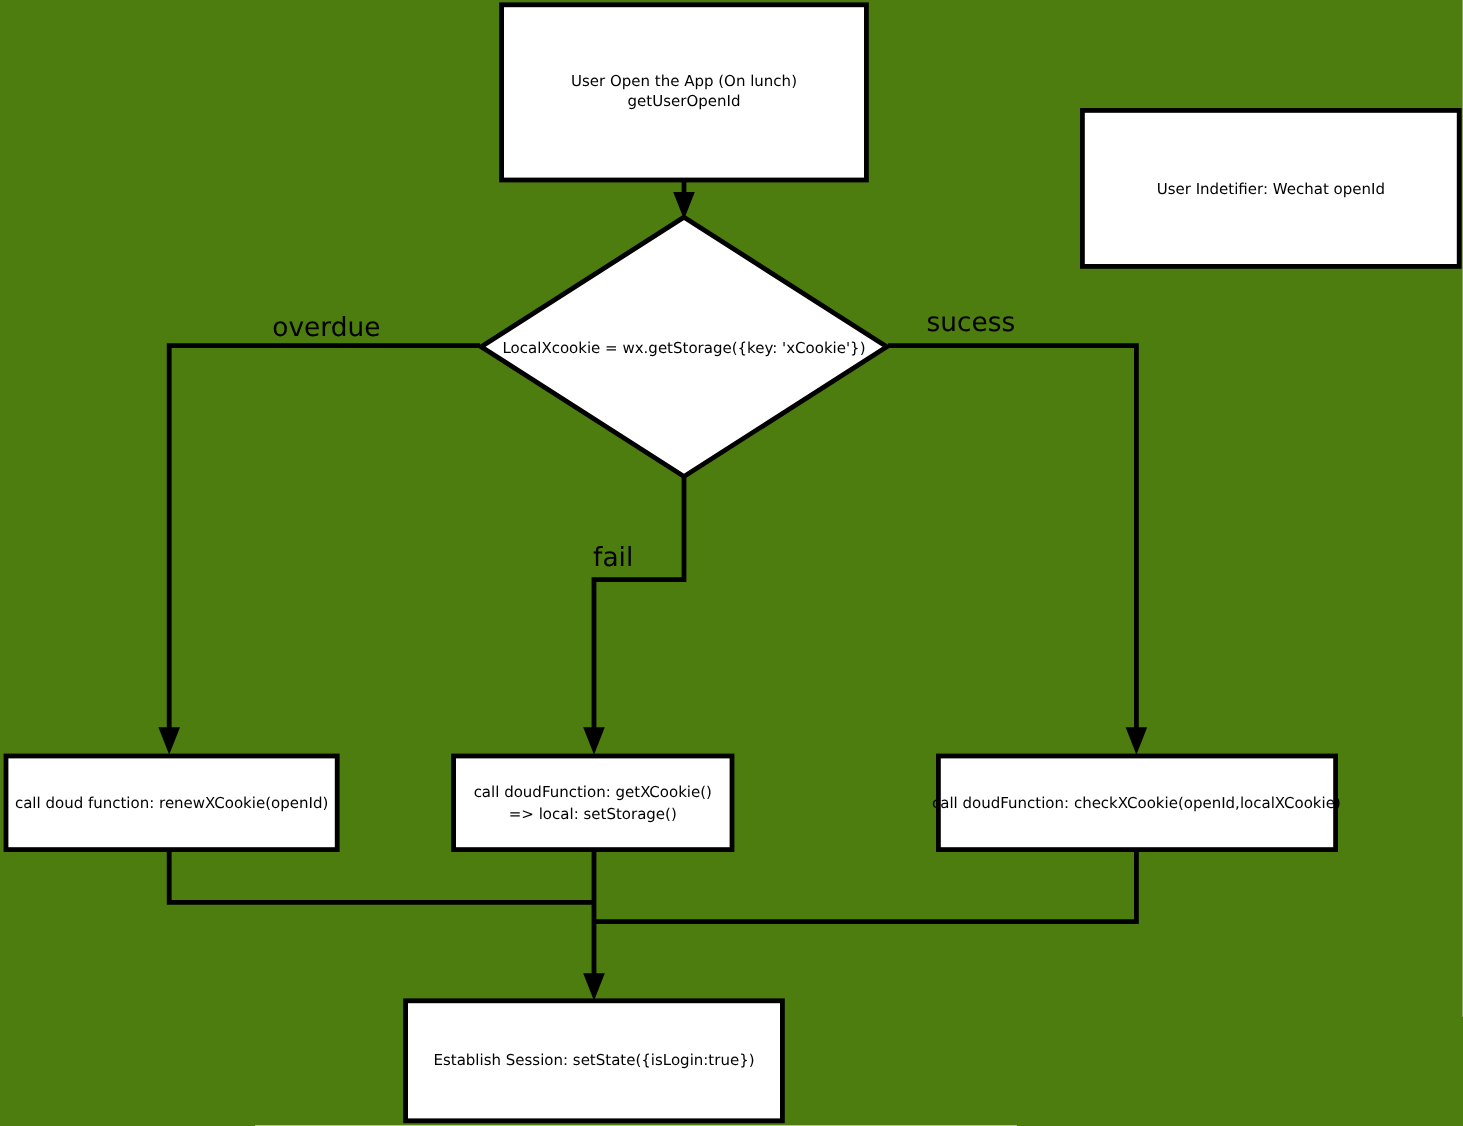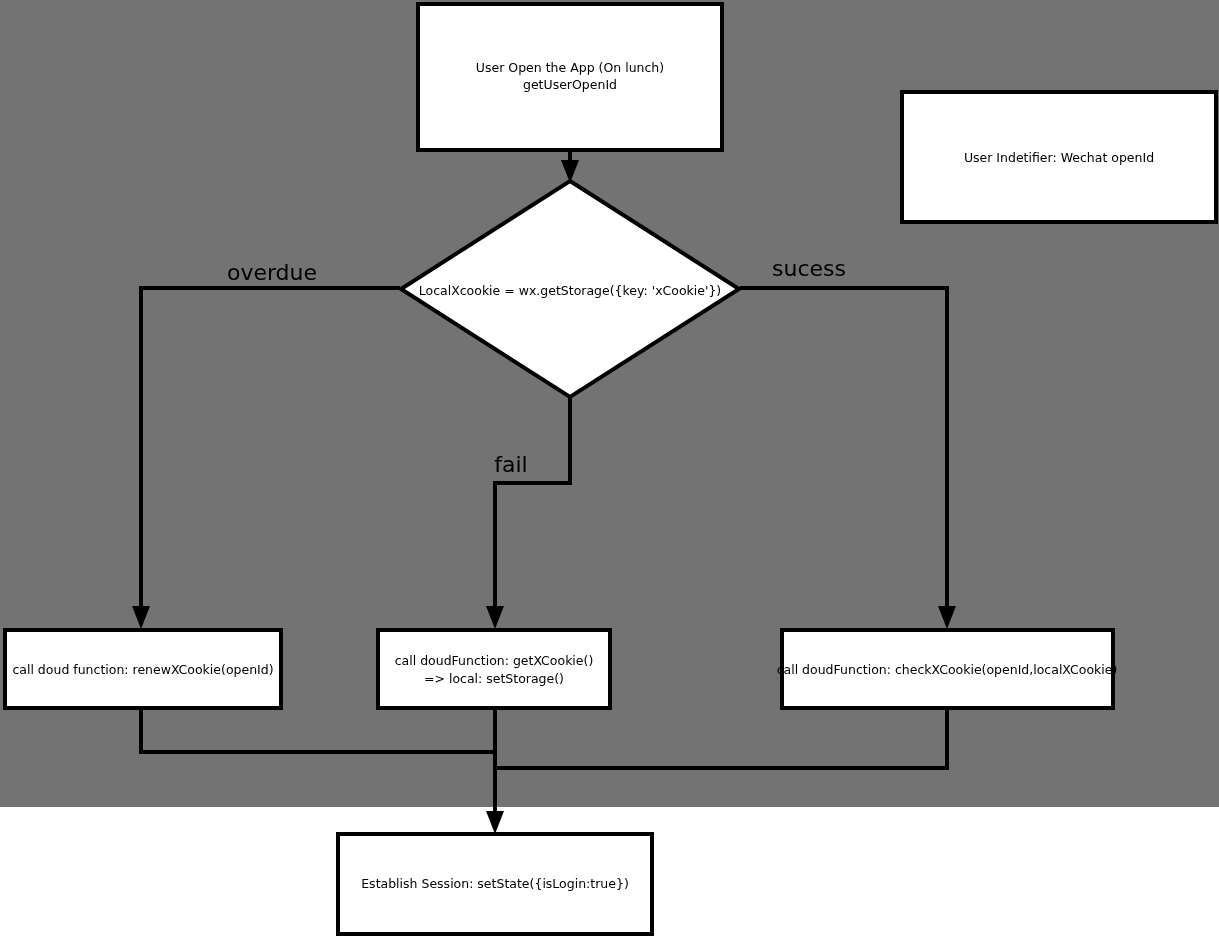--- a/index.html
+++ b/index.html
@@ -10,22 +10,22 @@
   }
   body {
     width: 1219px;
     height: 938px;
     font-family: "DejaVu Sans", "Liberation Sans", sans-serif;
     overflow: hidden;
   }
   #diagram-root {
     position: relative;
     width: 1219px;
-    height: 807px;
-    background: #737373;
+    height: 938px;
+    background: #4d7c0f;
   }
   svg.flow {
     position: absolute;
     top: 0;
     left: 0;
     width: 1219px;
     height: 938px;
     display: block;
   }
   .node-shape {

